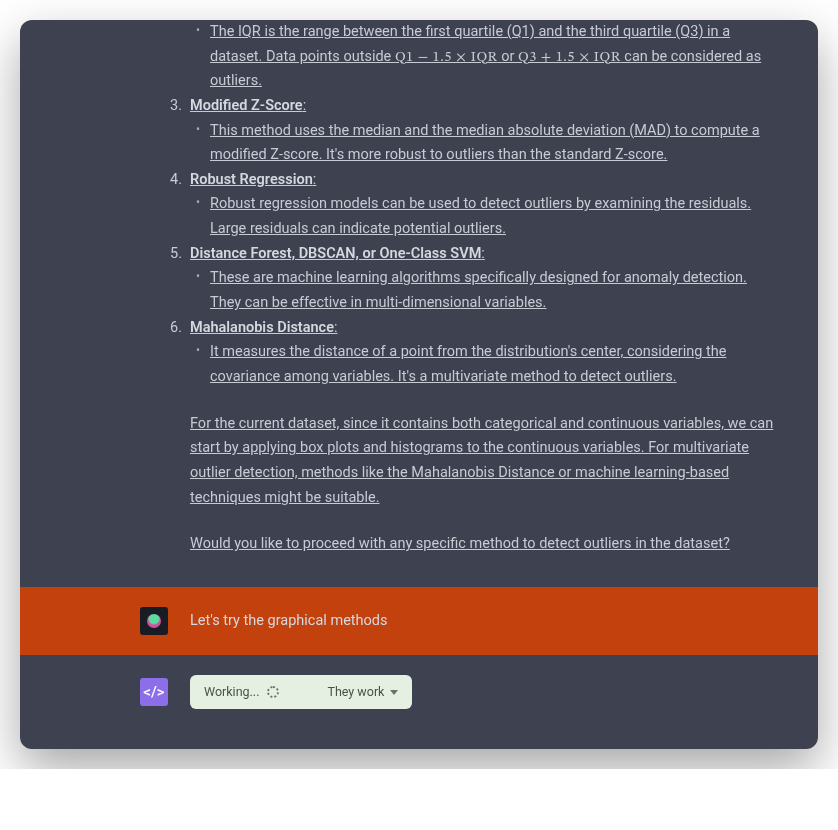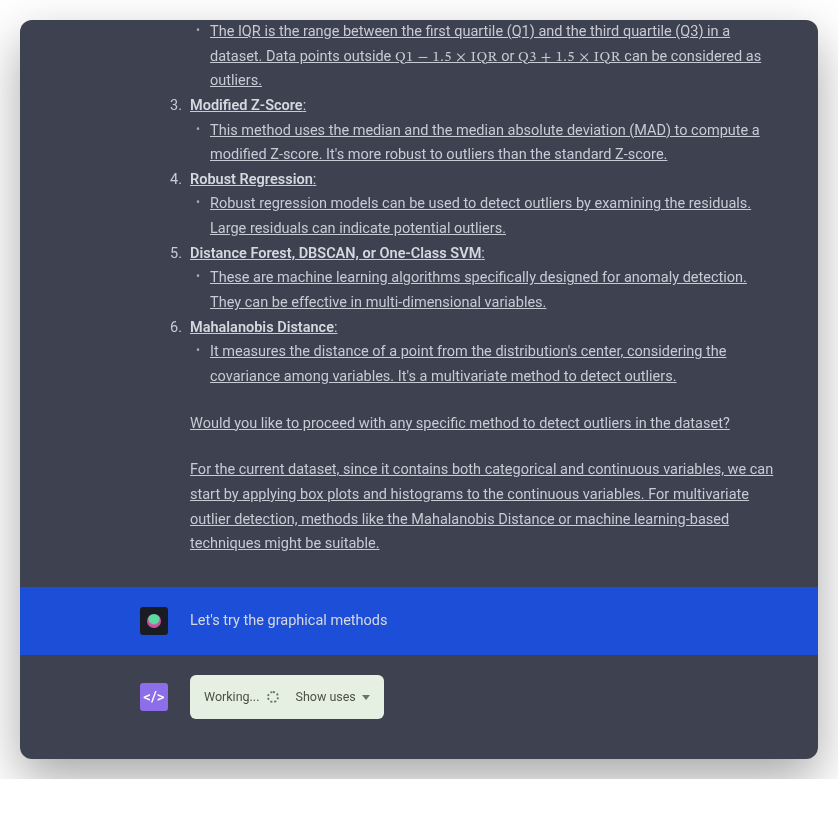--- a/index.html
+++ b/index.html
@@ -50,21 +50,21 @@
     top: 0;
     color: #a7aab5;
     font-size: 12px;
   }
   .math {
     font-family: "Cambria Math", "STIX Two Math", "Latin Modern Math", Georgia, serif;
     letter-spacing: 0.5px;
   }
   .para { margin-top: 22px; }
   .user-block {
-    background: #1d4ed8;
+    background: #c2410c;
     padding: 20px 40px 20px 120px;
     display: flex;
     align-items: center;
     gap: 22px;
   }
   .avatar {
     width: 28px;
     height: 28px;
     background: #1a1c24;
     border-radius: 3px;
@@ -95,25 +95,25 @@
     align-items: center;
     justify-content: center;
     flex-shrink: 0;
     color: #fff;
     font-size: 15px;
     font-weight: 500;
   }
   .pill {
     background: #e5f0e3;
     border-radius: 6px;
-    height: 44px;
+    height: 34px;
     padding: 0 14px;
     display: flex;
     align-items: center;
-    gap: 16px;
+    gap: 48px;
     font-size: 12.5px;
     color: #4a5245;
   }
   .pill-left { display: flex; align-items: center; gap: 8px; }
   .spinner {
     width: 12px; height: 12px;
     border: 2px dotted #6a736a;
     border-radius: 50%;
     display: inline-block;
   }
@@ -162,40 +162,40 @@
       </li>
       <li class="ol-item">
         <span class="ol-num">6.</span>
         <span class="ol-title">Mahalanobis Distance</span><span>:</span>
         <ul class="sub-ul">
           <li>It measures the distance of a point from the distribution's center, considering the covariance among variables. It's a multivariate method to detect outliers.</li>
         </ul>
       </li>
     </ol>
 
+    <p class="para">For the current dataset, since it contains both categorical and continuous variables, we can start by applying box plots and histograms to the continuous variables. For multivariate outlier detection, methods like the Mahalanobis Distance or machine learning-based techniques might be suitable.</p>
     <p class="para">Would you like to proceed with any specific method to detect outliers in the dataset?</p>
-    <p class="para">For the current dataset, since it contains both categorical and continuous variables, we can start by applying box plots and histograms to the continuous variables. For multivariate outlier detection, methods like the Mahalanobis Distance or machine learning-based techniques might be suitable.</p>
   </div>
 
   <div class="user-block">
     <div class="avatar">
       <div class="avatar-inner"></div>
     </div>
     <div class="user-text">Let's try the graphical methods</div>
   </div>
 
   <div class="working-block">
     <div class="code-avatar">
       <span>&lt;/&gt;</span>
     </div>
     <div class="pill">
       <div class="pill-left">
         <span>Working...</span>
         <span class="spinner"></span>
       </div>
       <div class="pill-right">
-        <span>Show uses</span>
+        <span>They work</span>
         <span class="chev"></span>
       </div>
     </div>
   </div>
 
 </div>
 
 </body></html>

